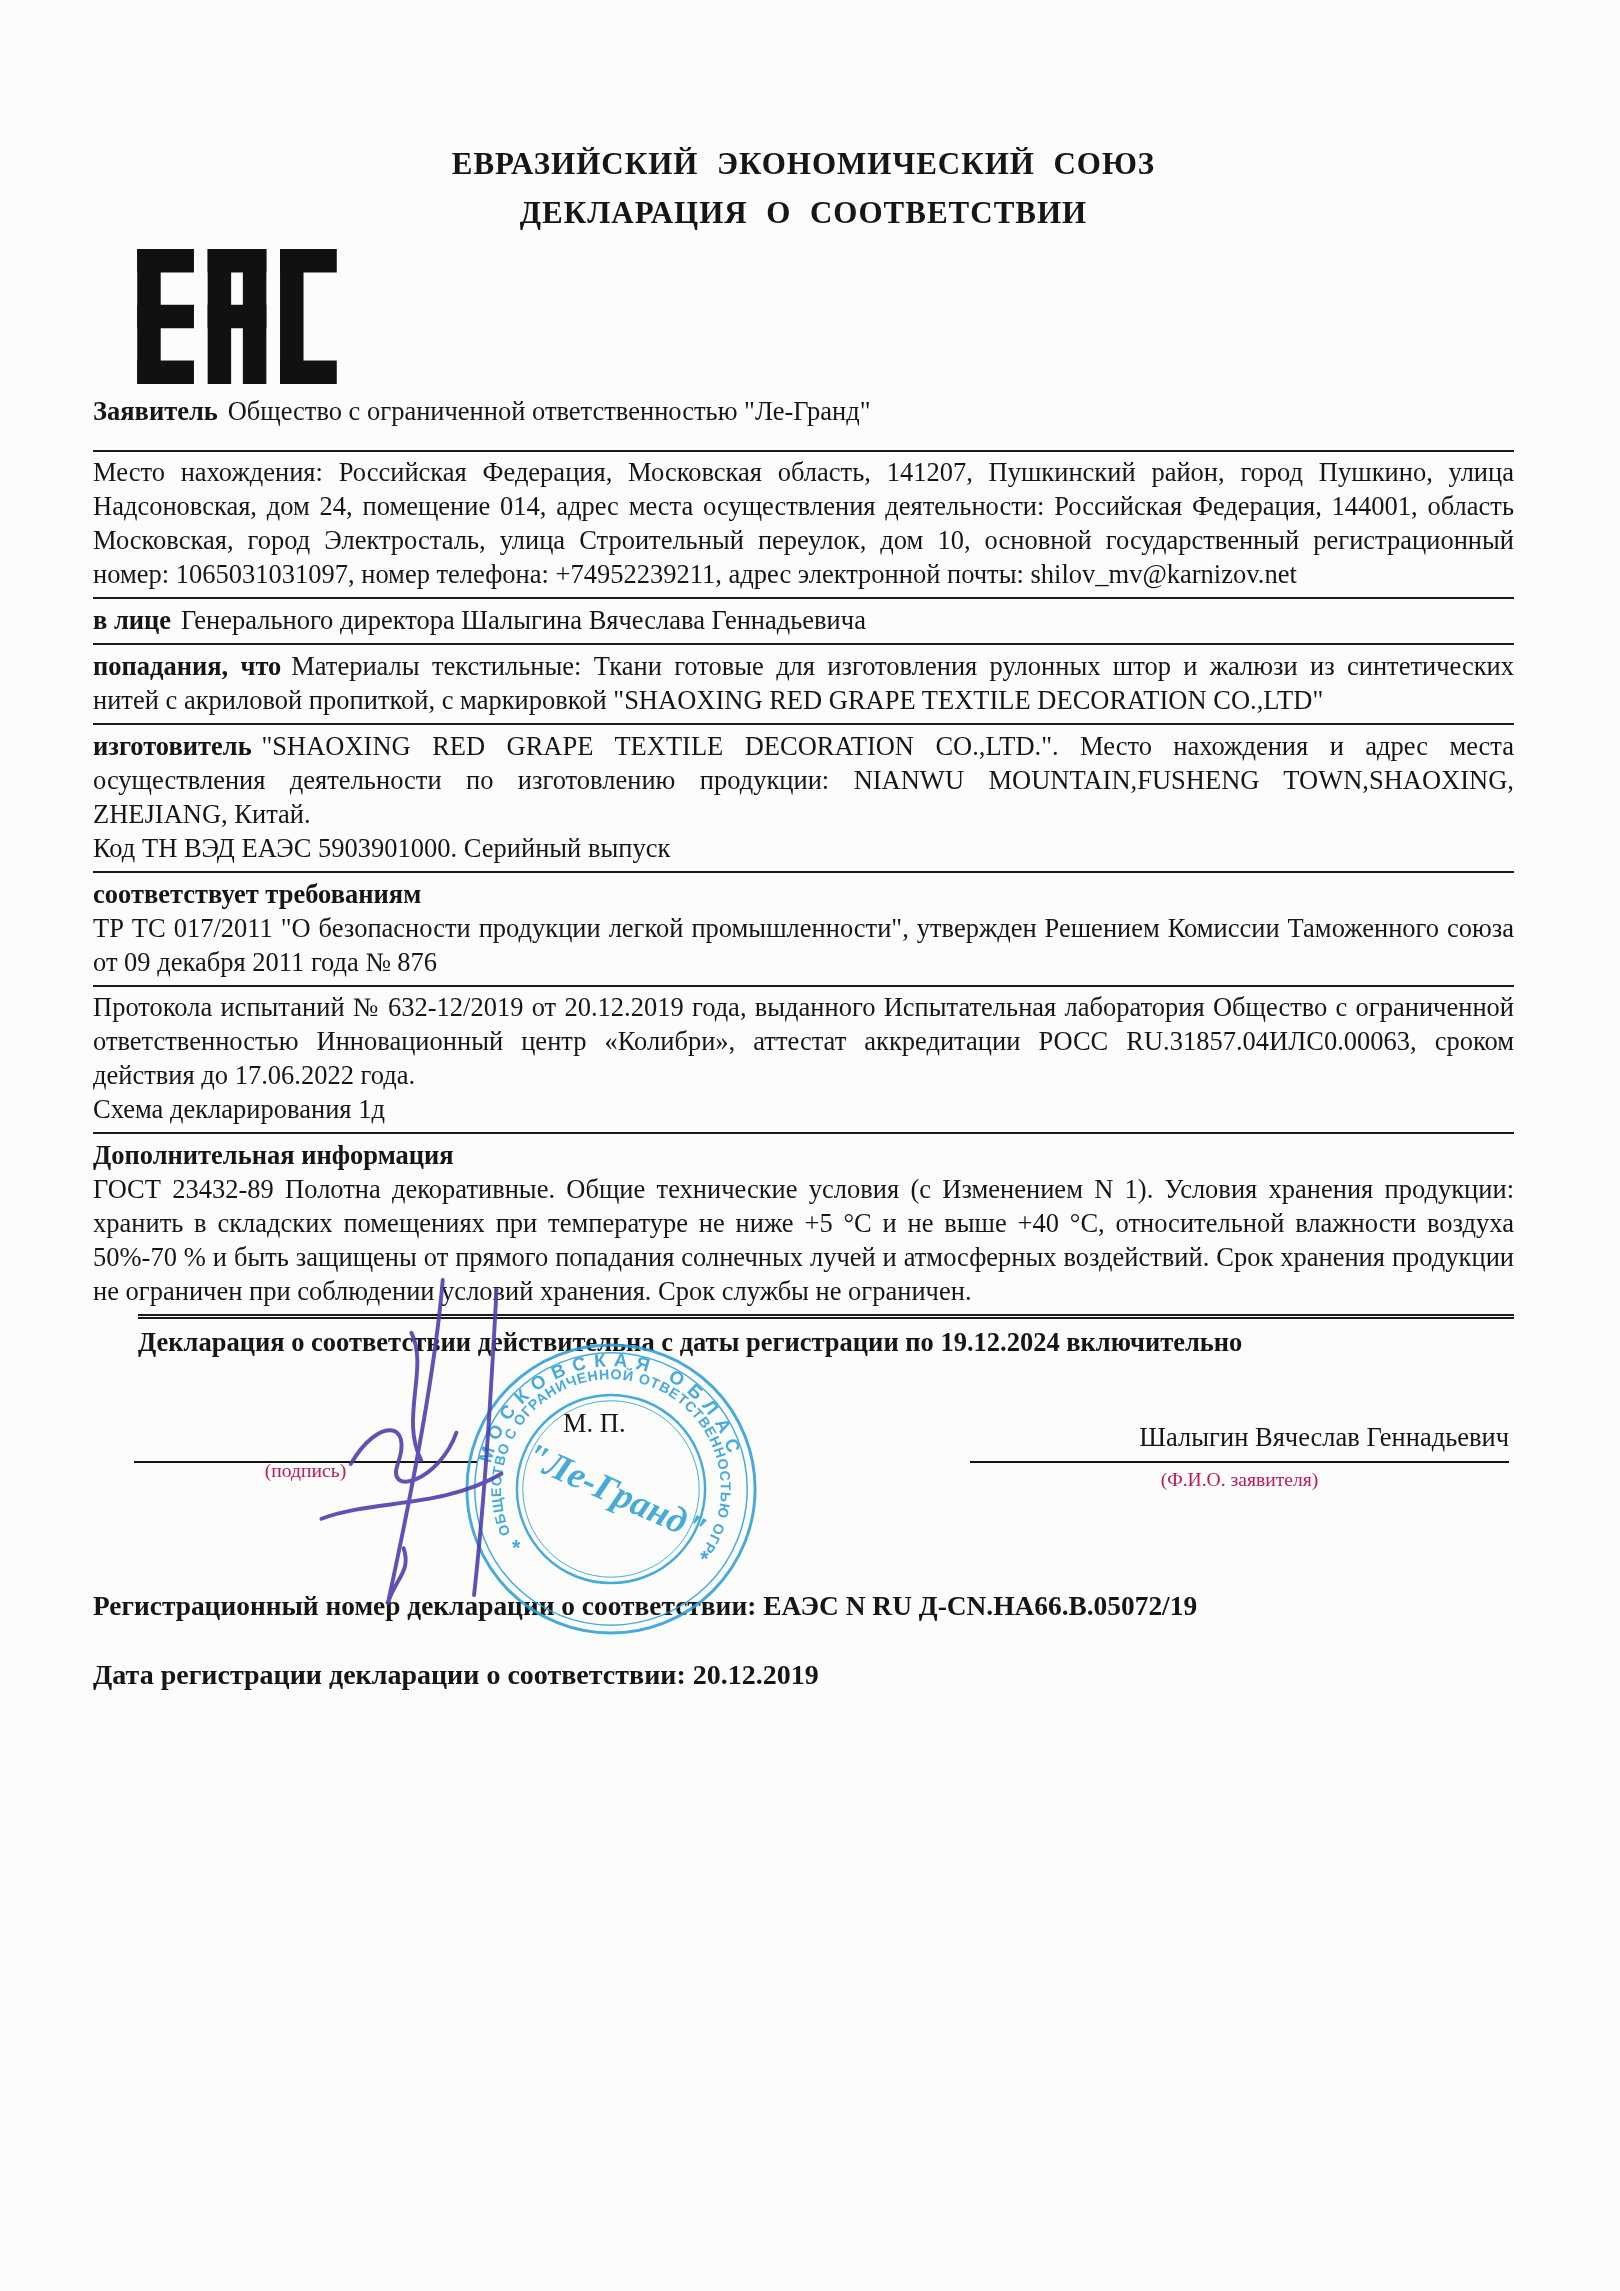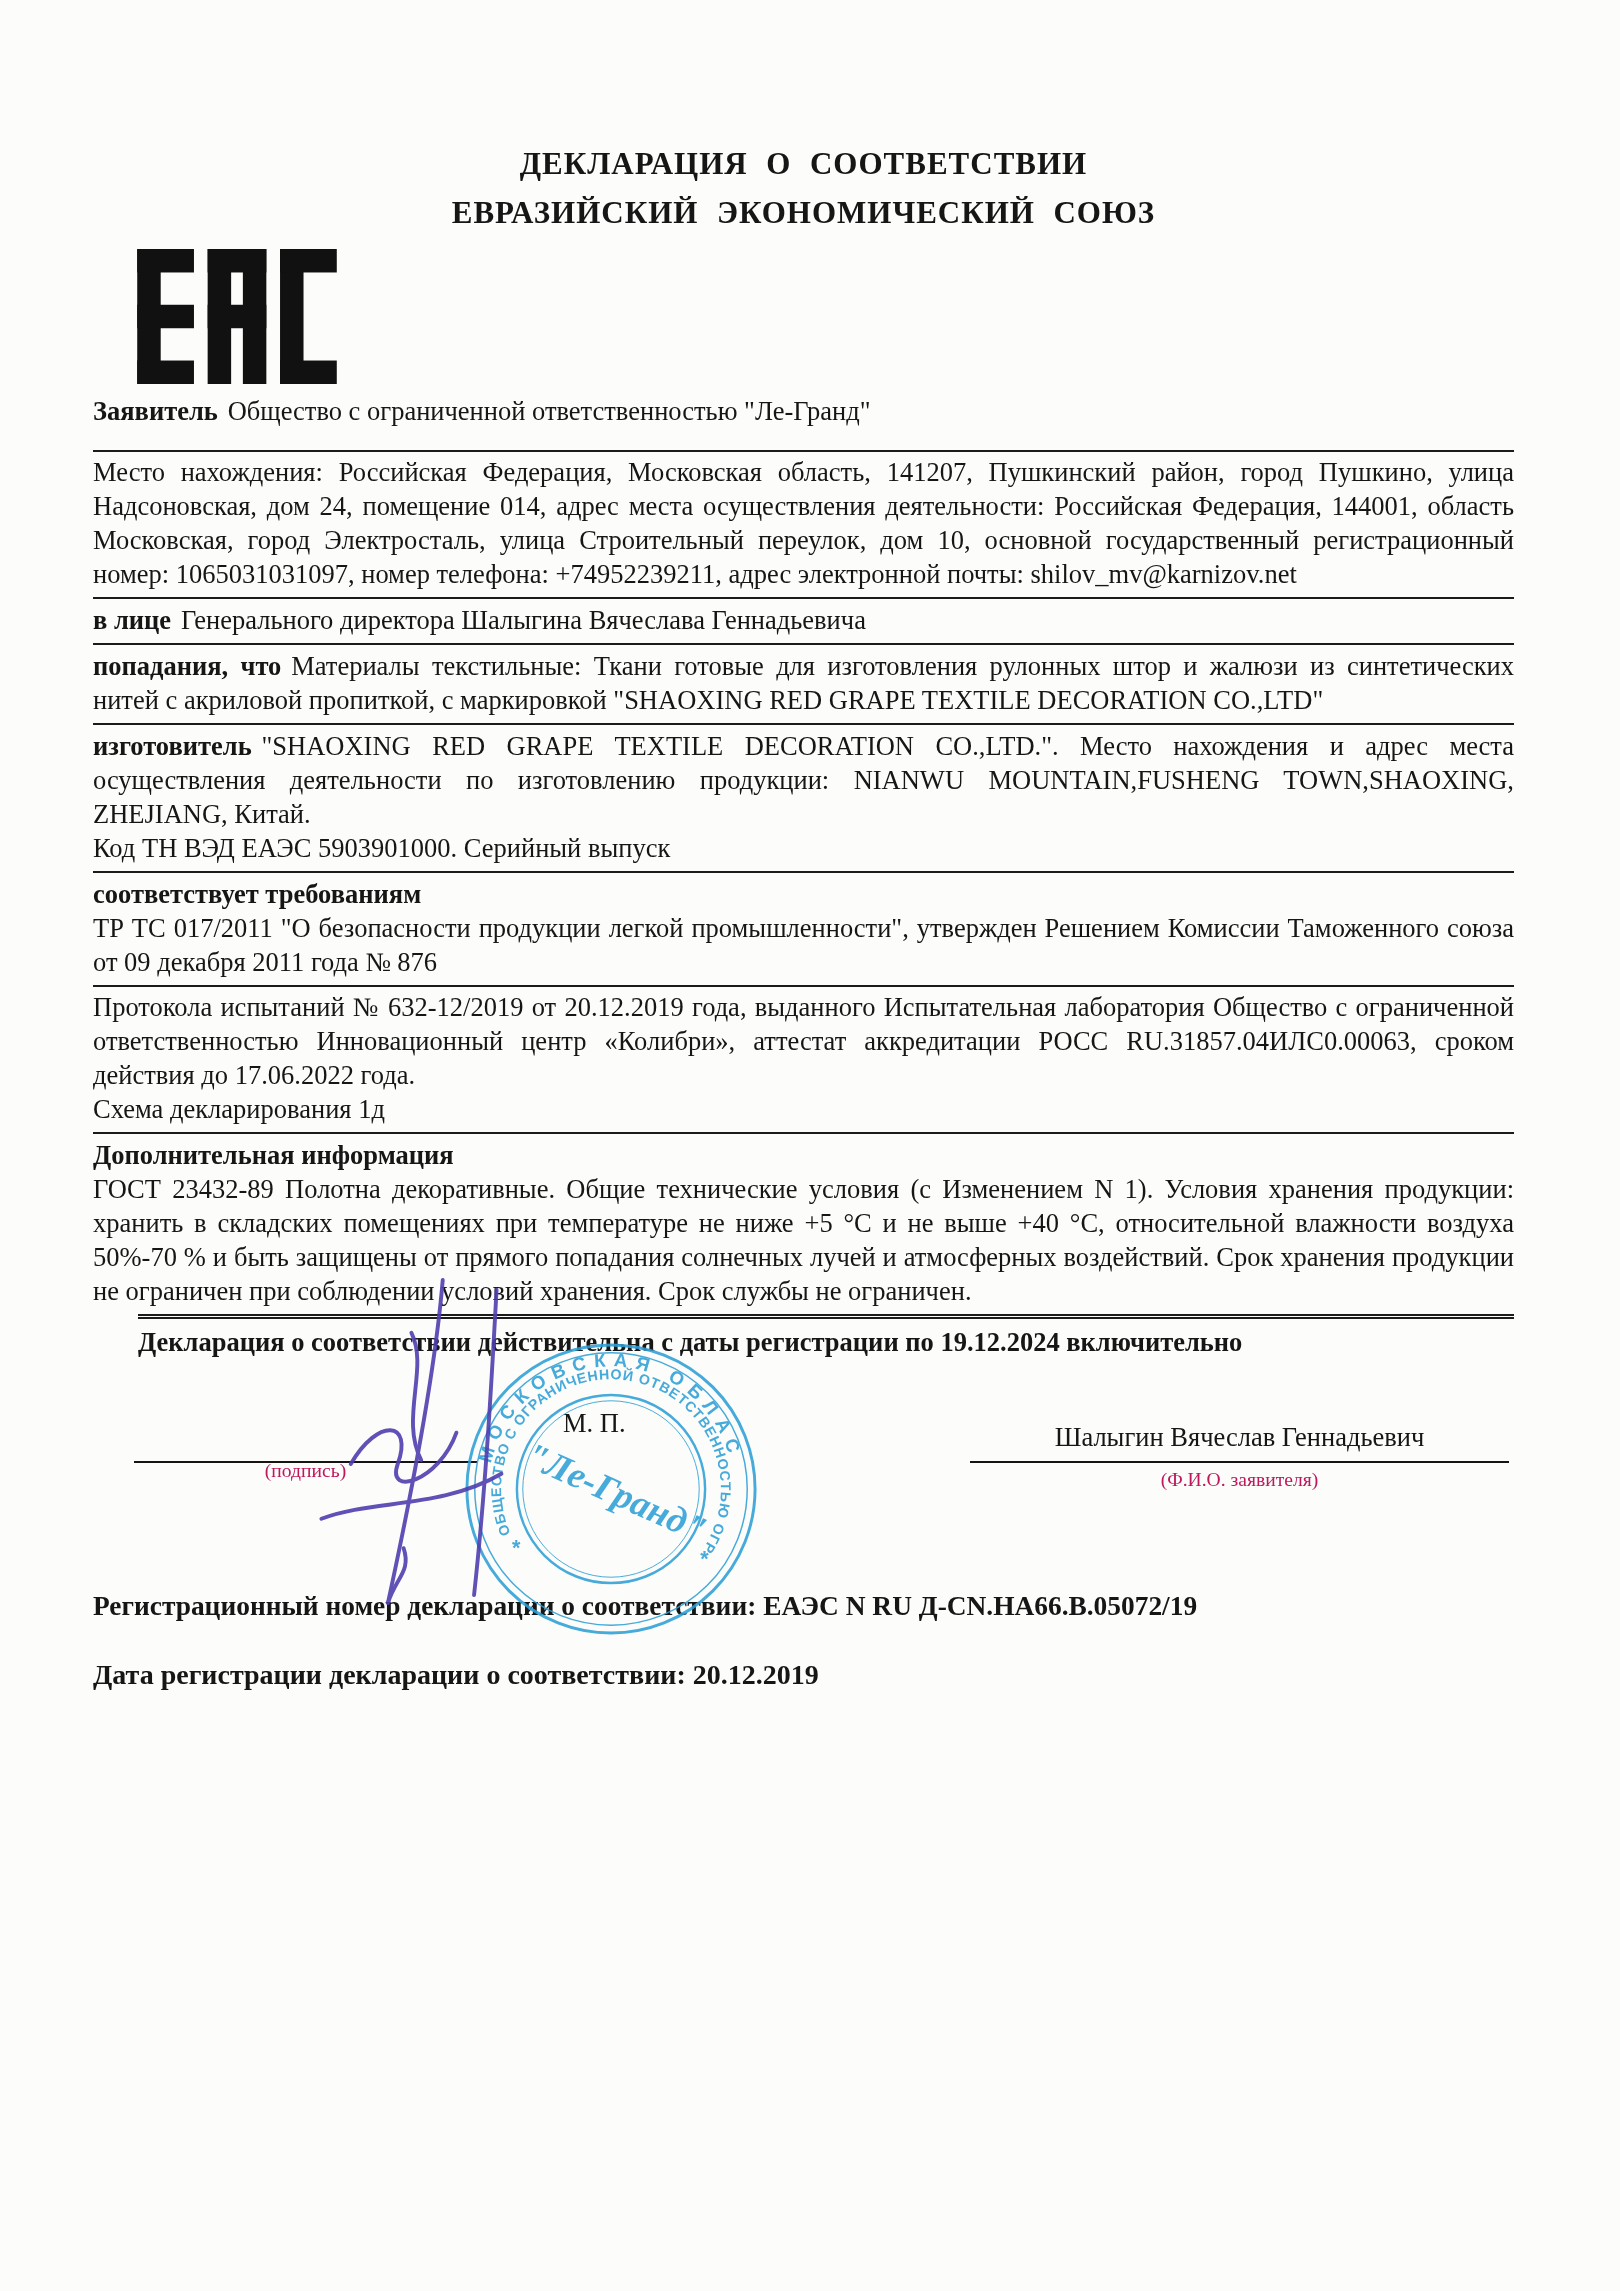--- a/index.html
+++ b/index.html
@@ -31,36 +31,36 @@
   .sec p{margin:0;text-align:justify;}
   .sec .heading{font-weight:bold;text-align:left;}
   .validity{border-top:5.9px double #1b1b1b;font-weight:bold;padding:5.9px 0;margin-left:45px;}
   
   .sign-wrap{position:relative;height:216px;font-size:26.5px;}
   .sig-line{position:absolute;border-top:2.5px solid #141414;}
   .line-left{left:41px;top:96px;width:343px;}
   .line-right{left:877px;top:96px;width:539px;}
   .podpis{position:absolute;left:41px;top:95px;width:343px;text-align:center;font-size:19.6px;color:#be185d;}
   .mp{position:absolute;left:470px;top:43px;}
-  .fio-name{position:absolute;left:877px;top:57px;width:539px;text-align:center;}
+  .fio-name{position:absolute;left:877px;top:57px;width:539px;text-align:right;}
   .fio-cap{position:absolute;left:877px;top:104px;width:539px;text-align:center;font-size:19.6px;color:#be185d;}
   .stamp{position:absolute;left:370px;top:-23.5px;width:296px;height:296px;opacity:.88;}
   .ink{position:absolute;left:201px;top:-93px;width:274px;height:338px;}
   .reg-line{font-size:27.4px;font-weight:bold;margin-top:7.8px;line-height:35px;}
   .date-line{font-size:28px;font-weight:bold;margin-top:33px;line-height:35px;}
   .stamp text{font-family:"Liberation Sans",sans-serif;font-weight:600;}
   .stamp .center-name{font-family:"Liberation Serif",serif;font-style:italic;font-weight:bold;}
 </style>
 </head>
 <body>
 
 <div class="page">
 
+  <h1 class="title">ЕВРАЗИЙСКИЙ ЭКОНОМИЧЕСКИЙ СОЮЗ</h1>
   <h1 class="title">ДЕКЛАРАЦИЯ О СООТВЕТСТВИИ</h1>
-  <h1 class="title">ЕВРАЗИЙСКИЙ ЭКОНОМИЧЕСКИЙ СОЮЗ</h1>
 
   <div class="eac-logo">
     <svg viewBox="0 0 204 138" width="200" height="135" aria-hidden="true">
       <g fill="#111">
         <rect x="0" y="0" width="24" height="138"></rect>
         <rect x="0" y="0" width="58" height="24"></rect>
         <rect x="0" y="57" width="58" height="24"></rect>
         <rect x="0" y="114" width="58" height="24"></rect>
         <rect x="72" y="0" width="24" height="138"></rect>
         <rect x="108" y="0" width="24" height="138"></rect>

